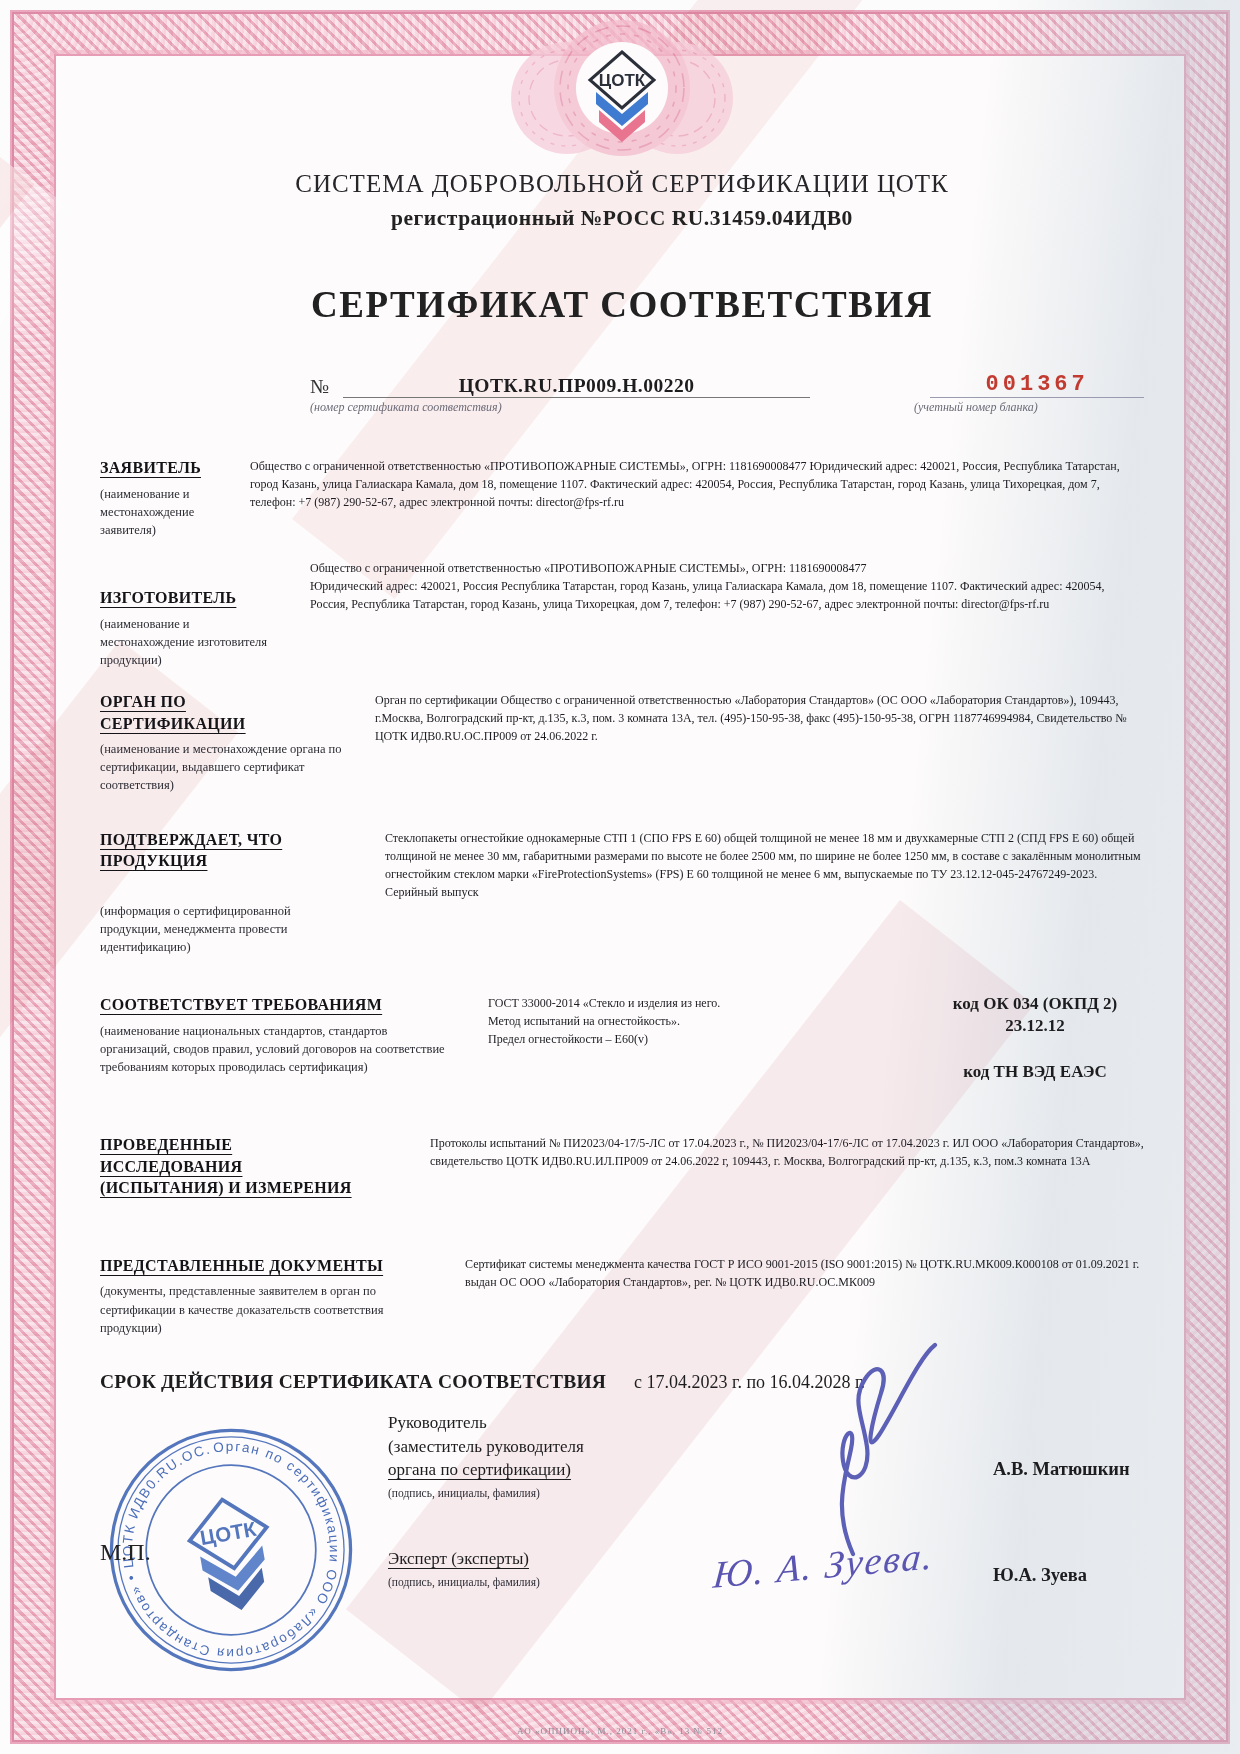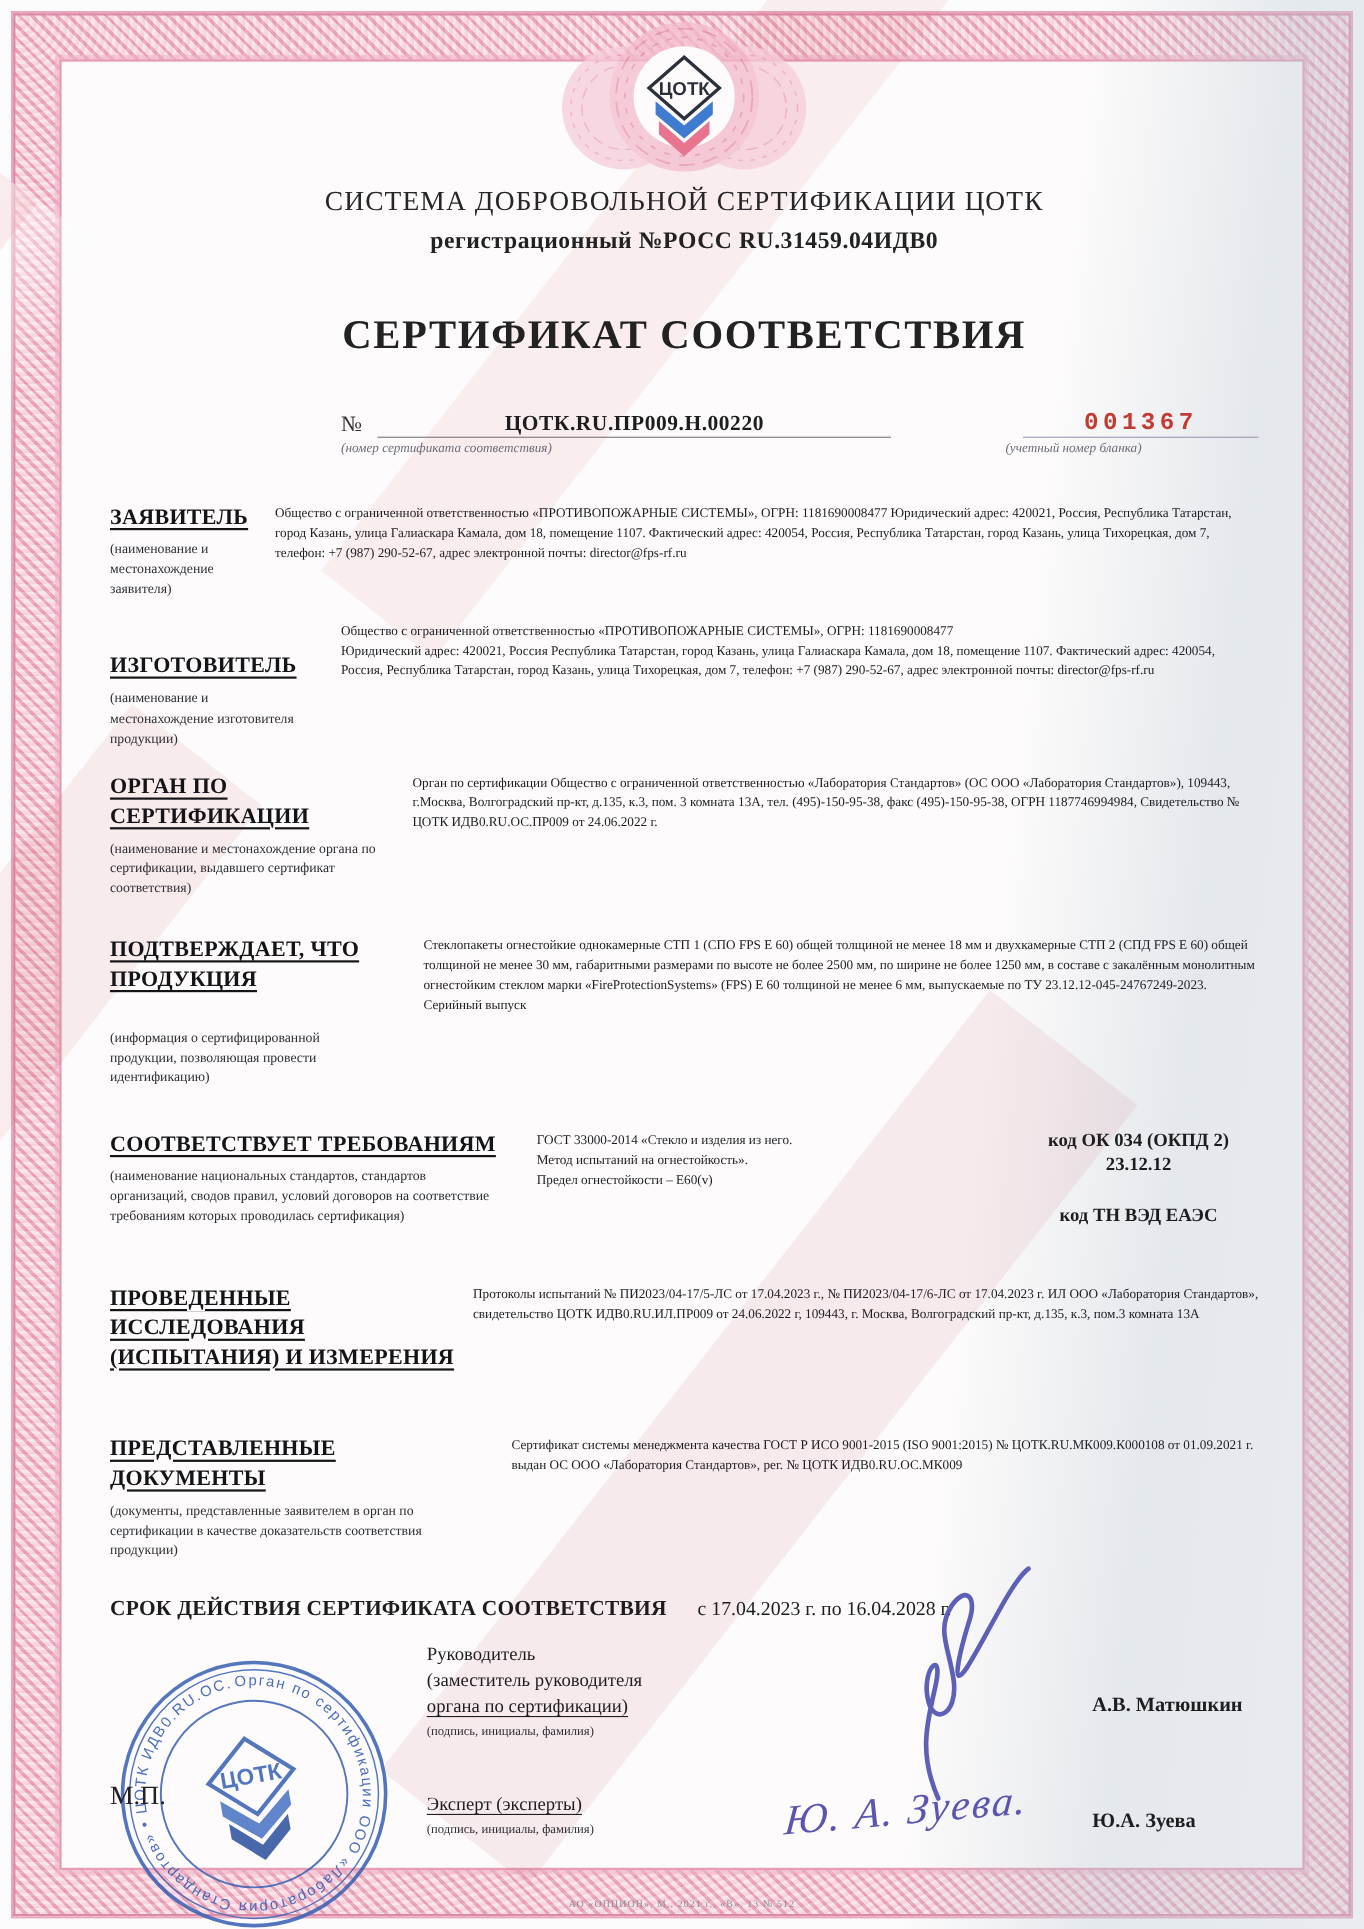--- a/index.html
+++ b/index.html
@@ -42,21 +42,21 @@
   .num-main .val{font-size:19.5px;font-weight:bold;letter-spacing:.5px;}
   .num-blank{margin-left:120px;width:215px;text-align:center;border-bottom:1.6px solid #9a9ab0;}
   .num-blank .val{font-family:"Liberation Mono","DejaVu Sans Mono",monospace;font-size:22px;font-weight:bold;color:#c23b31;letter-spacing:4px;}
   .num-caps{display:flex;margin-left:210px;}
   .cap{font-style:italic;font-size:12px;color:#6b6b78;text-align:left;}
   .cap-main{width:484px;padding-top:2px;}
   .cap-blank{margin-left:120px;width:215px;padding-top:2px;}
   
   .sec{display:flex;margin-top:26px;}
   .lbl-col{flex:0 0 auto;}
-  .lbl{font-weight:bold;font-size:20px;letter-spacing:.3px;text-decoration:underline;text-underline-offset:4px;white-space:pre-line;line-height:1.35;color:#141418;}
+  .lbl{font-weight:bold;font-size:16px;letter-spacing:.3px;text-decoration:underline;text-underline-offset:4px;white-space:pre-line;line-height:1.35;color:#141418;}
   .lbl-cap{font-size:12.5px;color:#2c2c34;margin-top:6px;line-height:1.45;white-space:normal;}
   .txt{flex:1 1 auto;font-size:12px;line-height:1.5;color:#1c1c22;}
   .pre{white-space:pre-line;}
   .s-applicant .lbl-col{width:150px;}
   .s-manufacturer .lbl-col{width:210px;}
   .s-certbody .lbl-col{width:275px;}
   .s-product .lbl-col{width:285px;}
   .s-product .lbl-cap{margin-top:30px;}
   .s-req .lbl-col{width:388px;}
   .s-req .codes{flex:0 0 218px;font-weight:bold;font-size:17px;text-align:center;}
@@ -170,21 +170,21 @@
 СЕРТИФИКАЦИИ</div>
         <div class="lbl-cap" style="width:245px;">(наименование и местонахождение органа по сертификации, выдавшего сертификат соответствия)</div>
       </div>
       <div class="txt">Орган по сертификации Общество с ограниченной ответственностью «Лаборатория Стандартов» (ОС ООО «Лаборатория Стандартов»), 109443, г.Москва, Волгоградский пр-кт, д.135, к.3, пом. 3 комната 13А, тел. (495)-150-95-38, факс (495)-150-95-38, ОГРН 1187746994984, Свидетельство № ЦОТК ИДВ0.RU.ОС.ПР009 от 24.06.2022 г.</div>
     </div>
 
     <div class="sec s-product" style="margin-top:34px;">
       <div class="lbl-col">
         <div class="lbl pre">ПОДТВЕРЖДАЕТ, ЧТО
 ПРОДУКЦИЯ</div>
-        <div class="lbl-cap" style="width:230px;">(информация о сертифицированной продукции, позволяющая провести идентификацию)</div>
+        <div class="lbl-cap" style="width:230px;">(информация о сертифицированной продукции, менеджмента провести идентификацию)</div>
       </div>
       <div class="txt">Стеклопакеты огнестойкие однокамерные СТП 1 (СПО FPS E 60) общей толщиной не менее 18 мм и двухкамерные СТП 2 (СПД FPS E 60) общей толщиной не менее 30 мм, габаритными размерами по высоте не более 2500 мм, по ширине не более 1250 мм, в составе с закалённым монолитным огнестойким стеклом марки «FireProtectionSystems» (FPS) E 60 толщиной не менее 6 мм, выпускаемые по ТУ 23.12.12-045-24767249-2023. Серийный выпуск</div>
     </div>
 
     <div class="sec s-req" style="margin-top:38px;">
       <div class="lbl-col">
         <div class="lbl" style="width:360px;">СООТВЕТСТВУЕТ ТРЕБОВАНИЯМ</div>
         <div class="lbl-cap" style="width:350px;">(наименование национальных стандартов, стандартов организаций,  сводов правил, условий договоров на соответствие требованиям которых проводилась сертификация)</div>
       </div>
       <div class="txt pre">ГОСТ 33000-2014 «Стекло и изделия из него.

